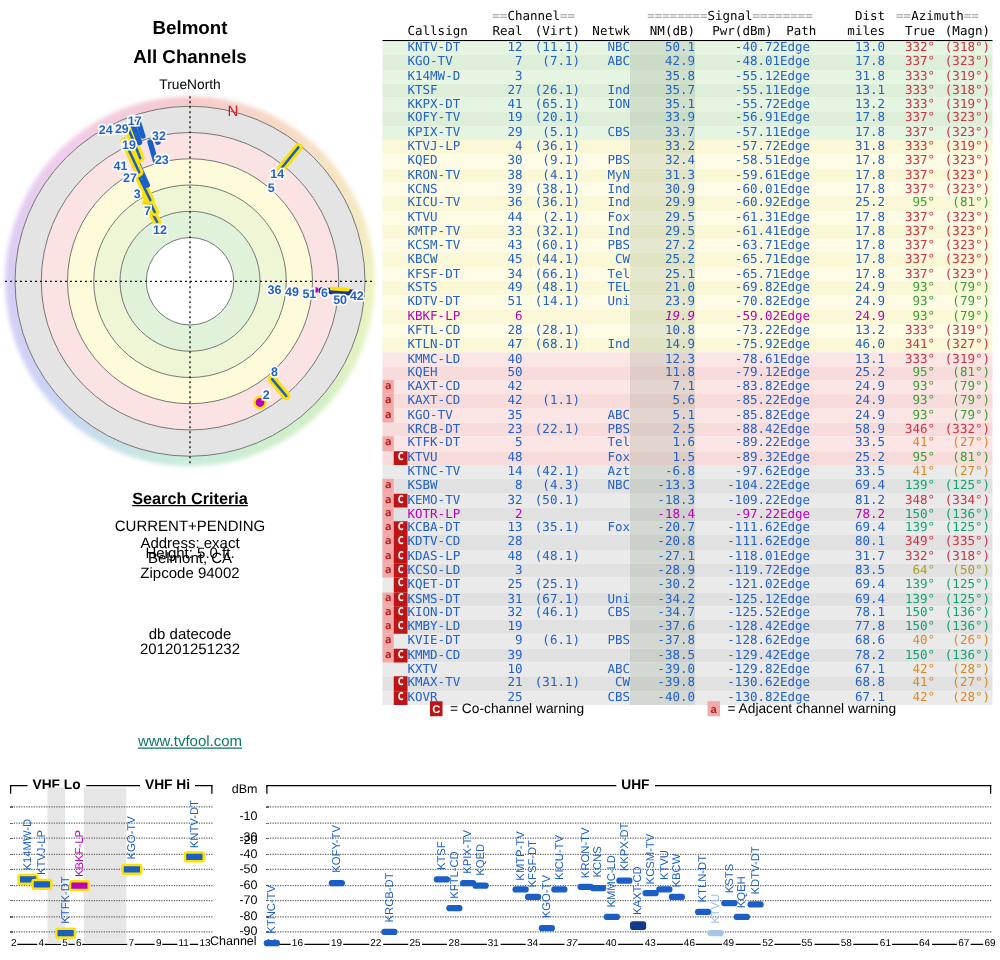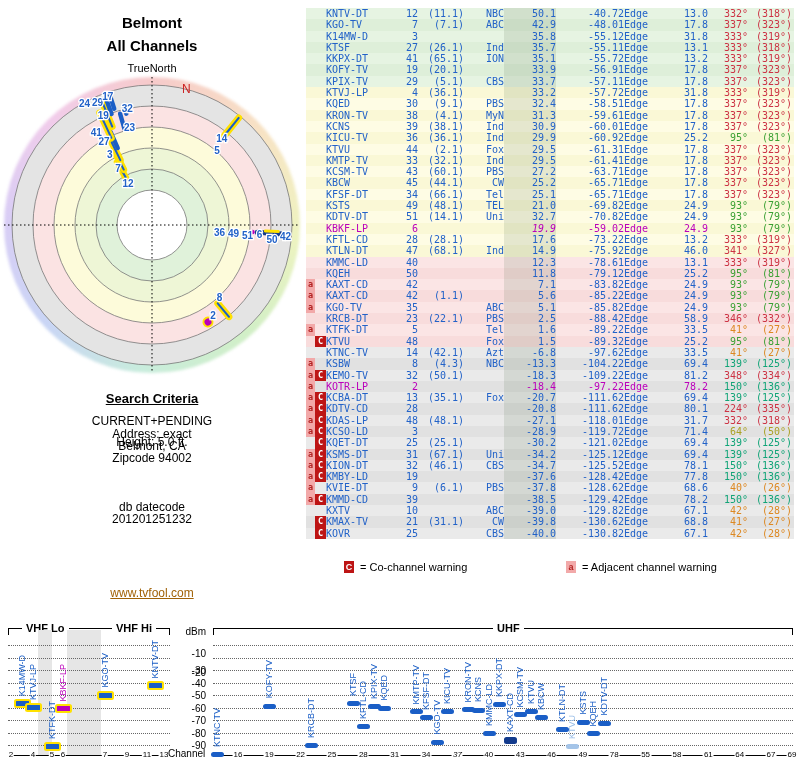--- a/index.html
+++ b/index.html
@@ -13,21 +13,21 @@
   #rainbow{position:absolute;left:4px;top:77px;width:296px;height:296px;border-radius:50%;
     background:conic-gradient(from 0deg,#f6caca,#f7e3c4 14%,#eef3c0 26%,#d2efc6 38%,#c8ecdc 51%,#c9d5f5 63%,#d9cdf5 76%,#f1ccea 88%,#f6caca);
     filter:blur(1.5px)}
   #rsvg{position:absolute;left:2px;top:75px}
   #north-label{position:absolute;left:182px;top:82px;font-size:12px;color:#cc2222}
   .rl{font:bold 10px "Liberation Sans",sans-serif;fill:#2262c8;stroke:#fff;stroke-width:2.5px;paint-order:stroke;text-anchor:middle}
 
   #criteria-heading{position:absolute;left:0;top:391px;width:304px;text-align:center;font-weight:bold;font-size:13px;text-decoration:underline}
   .crit-line{position:absolute;left:0;width:304px;text-align:center;font-size:12px}
   #site-link{position:absolute;left:0;top:586px;width:304px;text-align:center;font-size:12px}
-  #site-link a{color:#a16207;}
+  #site-link a{color:#0f766e;}
 
   
   #sigtable{position:absolute;left:306px;top:8px;width:488px;font-family:"DejaVu Sans Mono",monospace;font-size:10px}
   .hrow,.trow{display:grid;grid-template-columns:9px 11px 64px 28px 46px 40px 52px 62px 46px 44px 40px 44px}
   .hrow{height:12px;line-height:12px;color:#000}
   #hline2{border-bottom:1px solid #000}
   .trow{height:11.3px;line-height:11.3px}
   .tc{overflow:hidden;white-space:pre;color:#2262c8}
   .hc{overflow:hidden;white-space:pre;color:#000}
   .ra{text-align:right}.ctr{text-align:center}
@@ -170,20 +170,40 @@
 <div class="crit-line" style="top:414px">CURRENT+PENDING</div>
 <div class="crit-line" style="top:427px">Address: exact</div>
 <div class="crit-line" style="top:439px">Belmont, CA</div>
 <div class="crit-line" style="top:451px">Zipcode 94002</div>
 <div class="crit-line" style="top:435px">Height: 5.0 ft.</div>
 <div class="crit-line" style="top:500px">db datecode</div>
 <div class="crit-line" style="top:512px">201201251232</div>
 <div id="site-link"><a href="#">www.tvfool.com</a></div>
 
 <div id="sigtable">
+  <div class="hrow" id="hline1">
+    <span class="hc gh" style="grid-column:4/span 2"><span class="eq">==</span><span>Channel</span><span class="eq">==</span></span>
+    <span class="hc gh" style="grid-column:7/span 3"><span class="eq">========</span><span>Signal</span><span class="eq">========</span></span>
+    <span class="hc ra" style="grid-column:10">Dist</span>
+    <span class="hc gh" style="grid-column:11/span 2"><span class="eq">==</span><span>Azimuth</span><span class="eq">==</span></span>
+  </div>
+  <div class="hrow" id="hline2">
+      <span></span>
+      <span></span>
+      <span class="hc ">Callsign</span>
+      <span class="hc ra">Real</span>
+      <span class="hc ra">(Virt)</span>
+      <span class="hc ra">Netwk</span>
+      <span class="hc ra">NM(dB)</span>
+      <span class="hc ra">Pwr(dBm)</span>
+      <span class="hc ctr">Path</span>
+      <span class="hc ra">miles</span>
+      <span class="hc ra">True</span>
+      <span class="hc ra">(Magn)</span>
+    </div>
   <div id="tbody">
       <div class="trow band-g">
         <span class="wa"></span>
         <span class="wc"></span>
         <span class="tc">KNTV-DT</span>
         <span class="tc ra">12</span>
         <span class="tc ra">(11.1)</span>
         <span class="tc ra">NBC</span>
         <span class="tc ra nmc">50.1</span>
         <span class="tc ra">-40.7</span>
@@ -430,21 +450,21 @@
         <span class="tc ra az" style="color: rgb(58, 160, 51);">93°</span>
         <span class="tc ra az" style="color: rgb(58, 160, 51);">(79°)</span>
       </div>
       <div class="trow band-y">
         <span class="wa"></span>
         <span class="wc"></span>
         <span class="tc">KDTV-DT</span>
         <span class="tc ra">51</span>
         <span class="tc ra">(14.1)</span>
         <span class="tc ra">Uni</span>
-        <span class="tc ra nmc">32.7</span>
+        <span class="tc ra nmc">23.9</span>
         <span class="tc ra">-70.8</span>
         <span class="tc">2Edge</span>
         <span class="tc ra">24.9</span>
         <span class="tc ra az" style="color: rgb(58, 160, 51);">93°</span>
         <span class="tc ra az" style="color: rgb(58, 160, 51);">(79°)</span>
       </div>
       <div class="trow band-y alt">
         <span class="wa"></span>
         <span class="wc"></span>
         <span class="tc" style="color: rgb(187, 0, 187);">KBKF-LP</span>
@@ -458,21 +478,21 @@
         <span class="tc ra az" style="color: rgb(58, 160, 51);">93°</span>
         <span class="tc ra az" style="color: rgb(58, 160, 51);">(79°)</span>
       </div>
       <div class="trow band-y">
         <span class="wa"></span>
         <span class="wc"></span>
         <span class="tc">KFTL-CD</span>
         <span class="tc ra">28</span>
         <span class="tc ra">(28.1)</span>
         <span class="tc ra"></span>
-        <span class="tc ra nmc">17.6</span>
+        <span class="tc ra nmc">10.8</span>
         <span class="tc ra">-73.2</span>
         <span class="tc">2Edge</span>
         <span class="tc ra">13.2</span>
         <span class="tc ra az" style="color: rgb(204, 51, 68);">333°</span>
         <span class="tc ra az" style="color: rgb(204, 51, 68);">(319°)</span>
       </div>
       <div class="trow band-y alt">
         <span class="wa"></span>
         <span class="wc"></span>
         <span class="tc">KTLN-DT</span>
@@ -672,21 +692,21 @@
         <span class="wa on">a</span>
         <span class="wc on">C</span>
         <span class="tc">KDTV-CD</span>
         <span class="tc ra">28</span>
         <span class="tc ra"></span>
         <span class="tc ra"></span>
         <span class="tc ra nmc">-20.8</span>
         <span class="tc ra">-111.6</span>
         <span class="tc">2Edge</span>
         <span class="tc ra">80.1</span>
-        <span class="tc ra az" style="color: rgb(204, 51, 68);">224°</span>
+        <span class="tc ra az" style="color: rgb(204, 51, 68);">349°</span>
         <span class="tc ra az" style="color: rgb(204, 51, 68);">(335°)</span>
       </div>
       <div class="trow band-G">
         <span class="wa on">a</span>
         <span class="wc on">C</span>
         <span class="tc">KDAS-LP</span>
         <span class="tc ra">48</span>
         <span class="tc ra">(48.1)</span>
         <span class="tc ra"></span>
         <span class="tc ra nmc">-27.1</span>
@@ -699,21 +719,21 @@
       <div class="trow band-G alt">
         <span class="wa on">a</span>
         <span class="wc on">C</span>
         <span class="tc">KCSO-LD</span>
         <span class="tc ra">3</span>
         <span class="tc ra"></span>
         <span class="tc ra"></span>
         <span class="tc ra nmc">-28.9</span>
         <span class="tc ra">-119.7</span>
         <span class="tc">2Edge</span>
-        <span class="tc ra">71.4</span>
+        <span class="tc ra">83.5</span>
         <span class="tc ra az" style="color: rgb(170, 160, 34);">64°</span>
         <span class="tc ra az" style="color: rgb(170, 160, 34);">(50°)</span>
       </div>
       <div class="trow band-G">
         <span class="wa"></span>
         <span class="wc on">C</span>
         <span class="tc">KQET-DT</span>
         <span class="tc ra">25</span>
         <span class="tc ra">(25.1)</span>
         <span class="tc ra"></span>
@@ -902,21 +922,21 @@
       <span class="xtick" style="left: 87.632px;">22</span>
       <span class="xtick" style="left: 118.994px;">25</span>
       <span class="xtick" style="left: 150.356px;">28</span>
       <span class="xtick" style="left: 181.718px;">31</span>
       <span class="xtick" style="left: 213.08px;">34</span>
       <span class="xtick" style="left: 244.442px; font-style: italic;">37</span>
       <span class="xtick" style="left: 275.804px;">40</span>
       <span class="xtick" style="left: 307.166px;">43</span>
       <span class="xtick" style="left: 338.528px;">46</span>
       <span class="xtick" style="left: 369.89px;">49</span>
-      <span class="xtick" style="left: 401.252px;">78</span>
+      <span class="xtick" style="left: 401.252px;">52</span>
       <span class="xtick" style="left: 432.614px;">55</span>
       <span class="xtick" style="left: 463.976px;">58</span>
       <span class="xtick" style="left: 495.338px;">61</span>
       <span class="xtick" style="left: 526.7px;">64</span>
       <span class="xtick" style="left: 558.062px;">67</span>
       <span class="xtick" style="left: 578.97px; text-align: center;">69</span>
       <div class="bar" style="left: 4px; top: 124px;"></div>
       <div class="blabel" style="left: -1px; bottom: 8px;">KTNC-TV</div>
       <div class="bar" style="left: 56.27px; top: 75.625px;"></div>
       <div class="blabel" style="left: 51.27px; bottom: 56.375px;">KOFY-TV</div>

